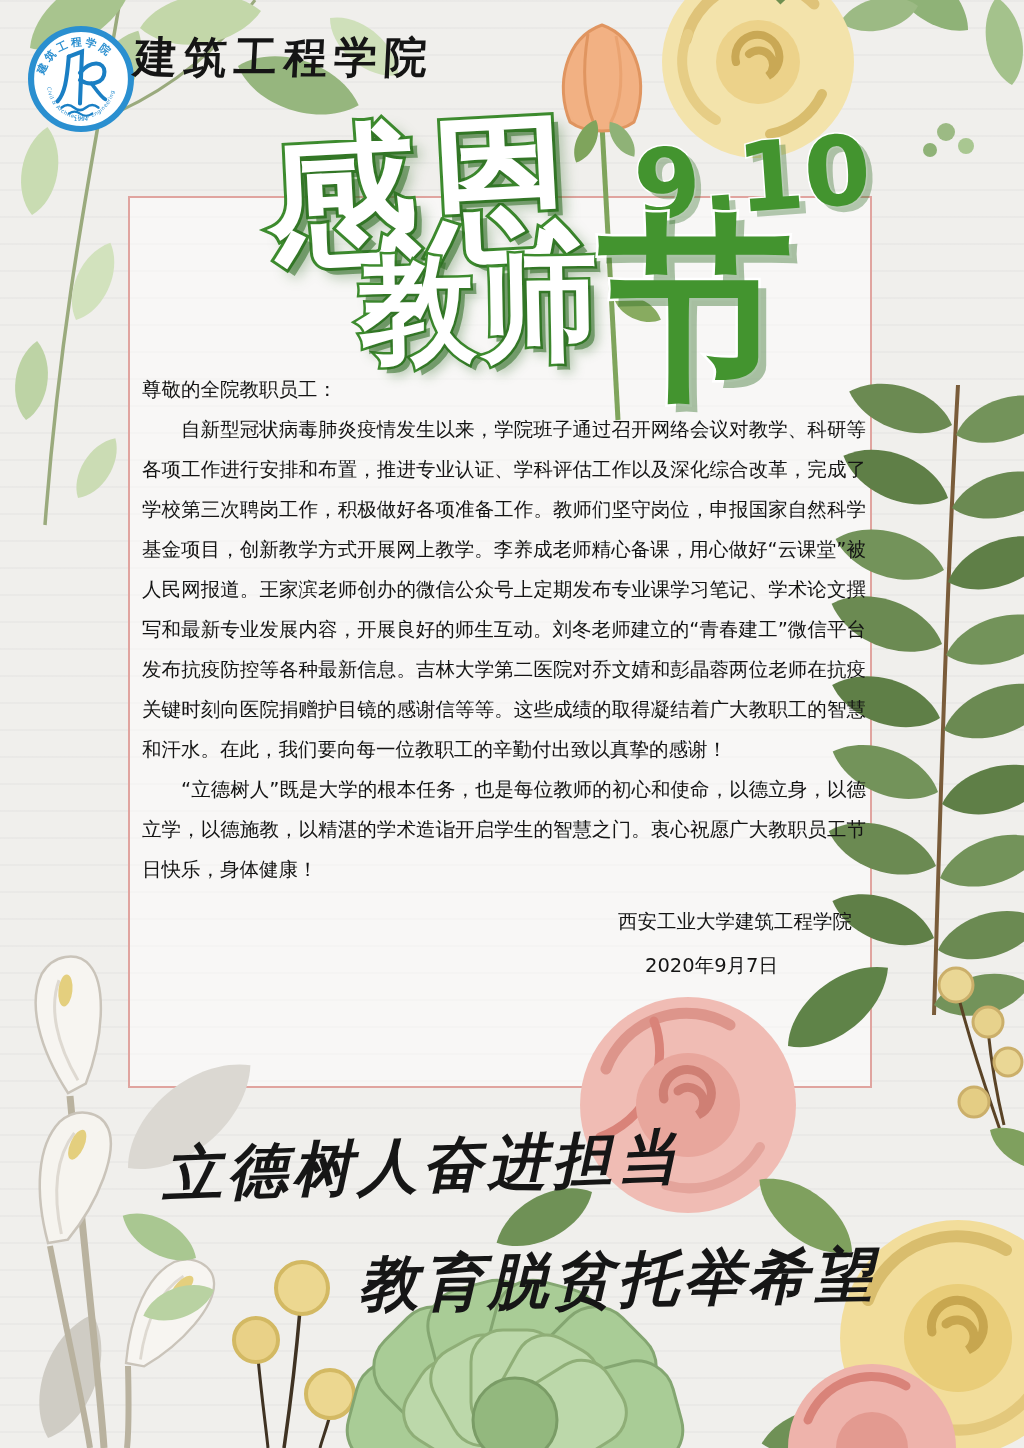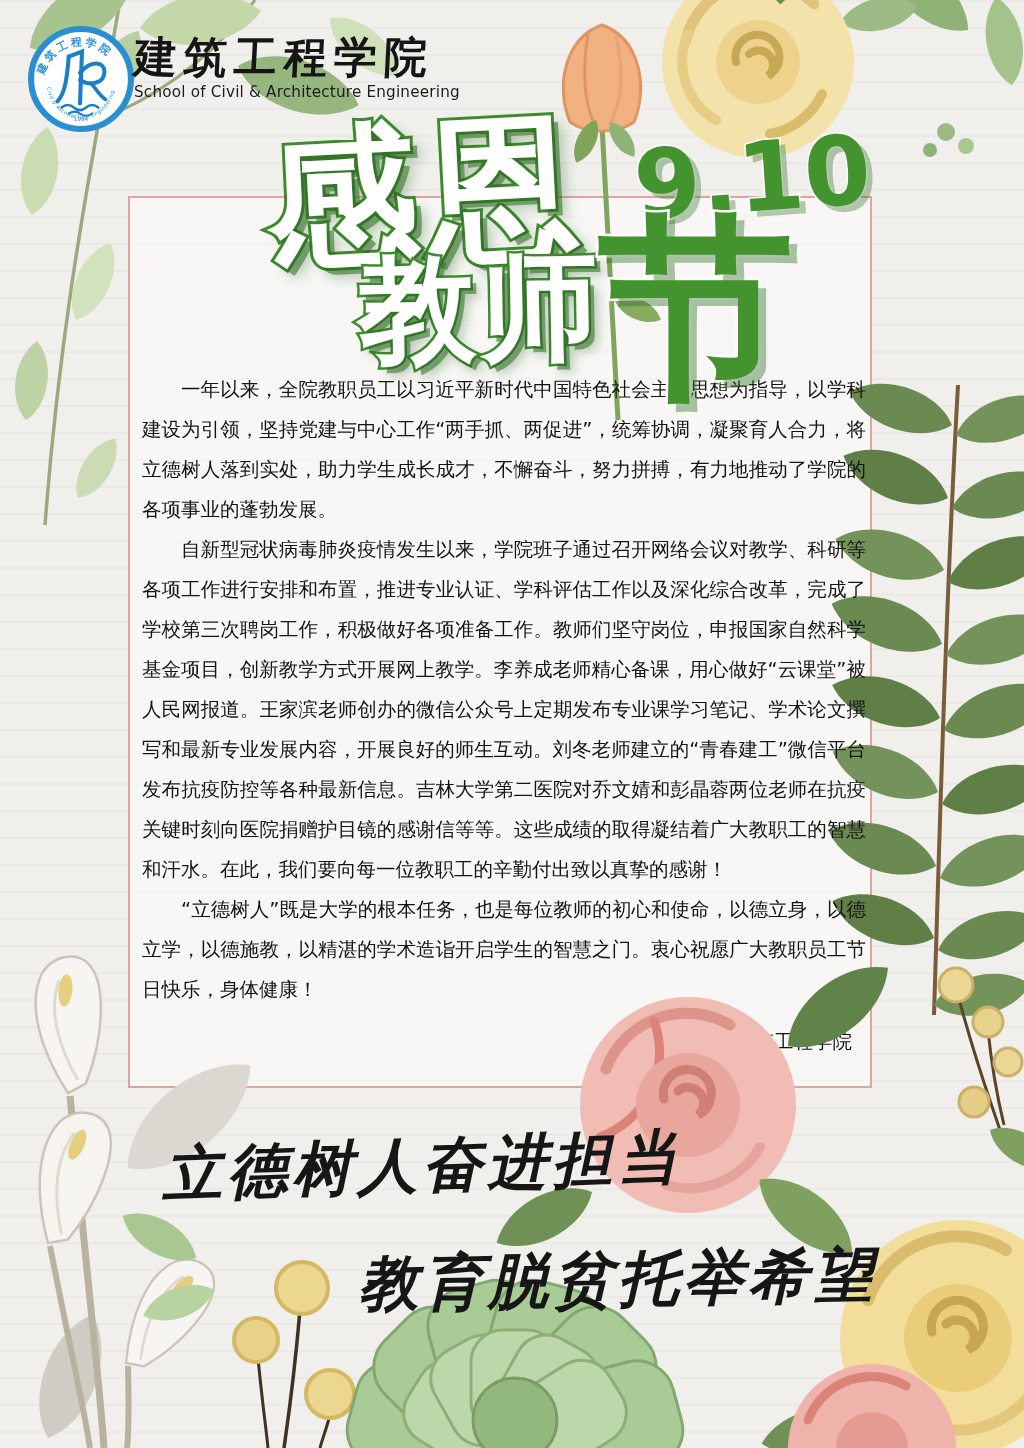--- a/index.html
+++ b/index.html
@@ -187,33 +187,32 @@
         <path d="M40,30 C38,54 36,66 29,74" stroke-width="4"></path>
         <path d="M40,30 L53,25 L51,76" stroke-width="4"></path>
         <path d="M51,46 C62,33 75,35 75,45 C75,57 60,59 51,53" stroke-width="4"></path>
         <path d="M62,56 C68,64 72,70 76,72" stroke-width="3.5"></path>
         <path d="M33,80 q6,-5 12,0 q6,5 12,0 q6,-5 12,0" stroke-width="2.5"></path>
         <path d="M40,86 q6,-4 11,0 q6,4 12,0" stroke-width="2"></path>
       </g>
     </svg>
     <div class="names">
       <div class="cn-name">建筑工程学院</div>
-      <div class="en-name">School of Civil &amp; Architecture Engineering</div>
     </div>
   </div>
 
   <div class="title">
     <span class="t-ganen">感恩</span>
     <span class="t-910">9.10</span>
     <span class="t-jiaoshi">教师</span>
     <span class="t-jie">节</span>
   </div>
 
   <div class="letter">
-    <p>一年以来，全院教职员工以习近平新时代中国特色社会主义思想为指导，以学科建设为引领，坚持党建与中心工作“两手抓、两促进”，统筹协调，凝聚育人合力，将立德树人落到实处，助力学生成长成才，不懈奋斗，努力拼搏，有力地推动了学院的各项事业的蓬勃发展。</p>
+    <p class="salutation">尊敬的全院教职员工：</p>
     <p>自新型冠状病毒肺炎疫情发生以来，学院班子通过召开网络会议对教学、科研等各项工作进行安排和布置，推进专业认证、学科评估工作以及深化综合改革，完成了学校第三次聘岗工作，积极做好各项准备工作。教师们坚守岗位，申报国家自然科学基金项目，创新教学方式开展网上教学。李养成老师精心备课，用心做好“云课堂”被人民网报道。王家滨老师创办的微信公众号上定期发布专业课学习笔记、学术论文撰写和最新专业发展内容，开展良好的师生互动。刘冬老师建立的“青春建工”微信平台发布抗疫防控等各种最新信息。吉林大学第二医院对乔文婧和彭晶蓉两位老师在抗疫关键时刻向医院捐赠护目镜的感谢信等等。这些成绩的取得凝结着广大教职工的智慧和汗水。在此，我们要向每一位教职工的辛勤付出致以真挚的感谢！</p>
     <p>“立德树人”既是大学的根本任务，也是每位教师的初心和使命，以德立身，以德立学，以德施教，以精湛的学术造诣开启学生的智慧之门。衷心祝愿广大教职员工节日快乐，身体健康！</p>
     <div class="sig-block">
       <div class="sig-name">西安工业大学建筑工程学院</div>
       <div class="sig-date">2020年9月7日</div>
     </div>
   </div>
 
   <svg id="deco-front" class="layer" viewBox="0 0 1024 1448">
     <defs>

